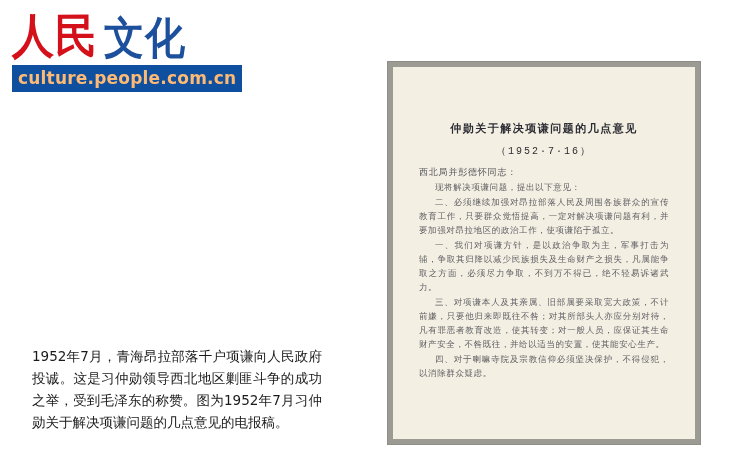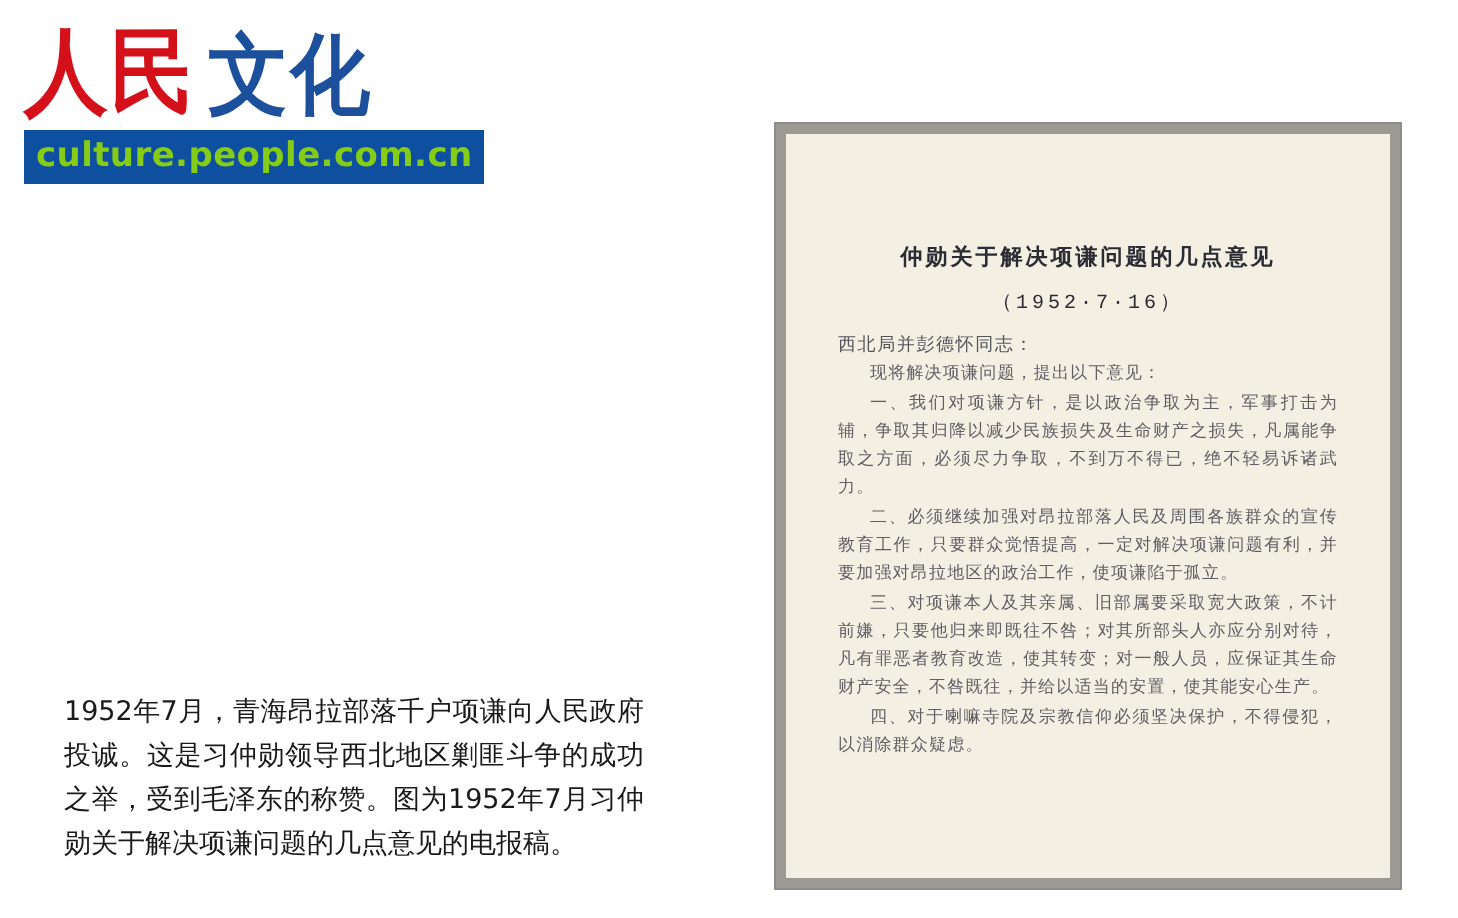--- a/index.html
+++ b/index.html
@@ -49,21 +49,21 @@
     font-weight: bold;
     color: #1c4f9c;
     letter-spacing: 1px;
     margin-left: 6px;
     transform: scaleY(1.1);
     transform-origin: bottom left;
   }
   .logo-url {
     margin-top: 5px;
     background: #0e4fa0;
-    color: #84cc16;
+    color: #fdba74;
     font-size: 17px;
     font-weight: bold;
     letter-spacing: 0.2px;
     padding: 3px 6px 4px 6px;
     display: inline-block;
     font-family: "DejaVu Sans", "Liberation Sans", sans-serif;
   }
   
   .caption {
     position: absolute;
@@ -146,21 +146,21 @@
   </div>
 
   <div class="caption">1952年7月，青海昂拉部落千户项谦向人民政府投诚。这是习仲勋领导西北地区剿匪斗争的成功之举，受到毛泽东的称赞。图为1952年7月习仲勋关于解决项谦问题的几点意见的电报稿。</div>
 
   <div class="doc-frame">
     <div class="doc-inner">
       <div class="doc-title">仲勋关于解决项谦问题的几点意见</div>
       <div class="doc-date">（1952·7·16）</div>
       <div class="doc-salutation">西北局并彭德怀同志：</div>
       <div class="doc-para">现将解决项谦问题，提出以下意见：</div>
+      <div class="doc-para">二、必须继续加强对昂拉部落人民及周围各族群众的宣传教育工作，只要群众觉悟提高，一定对解决项谦问题有利，并要加强对昂拉地区的政治工作，使项谦陷于孤立。</div>
       <div class="doc-para">一、我们对项谦方针，是以政治争取为主，军事打击为辅，争取其归降以减少民族损失及生命财产之损失，凡属能争取之方面，必须尽力争取，不到万不得已，绝不轻易诉诸武力。</div>
-      <div class="doc-para">二、必须继续加强对昂拉部落人民及周围各族群众的宣传教育工作，只要群众觉悟提高，一定对解决项谦问题有利，并要加强对昂拉地区的政治工作，使项谦陷于孤立。</div>
       <div class="doc-para">三、对项谦本人及其亲属、旧部属要采取宽大政策，不计前嫌，只要他归来即既往不咎；对其所部头人亦应分别对待，凡有罪恶者教育改造，使其转变；对一般人员，应保证其生命财产安全，不咎既往，并给以适当的安置，使其能安心生产。</div>
       <div class="doc-para">四、对于喇嘛寺院及宗教信仰必须坚决保护，不得侵犯，以消除群众疑虑。</div>
 
     </div>
   </div>
 
 </div>
 
 </body></html>

